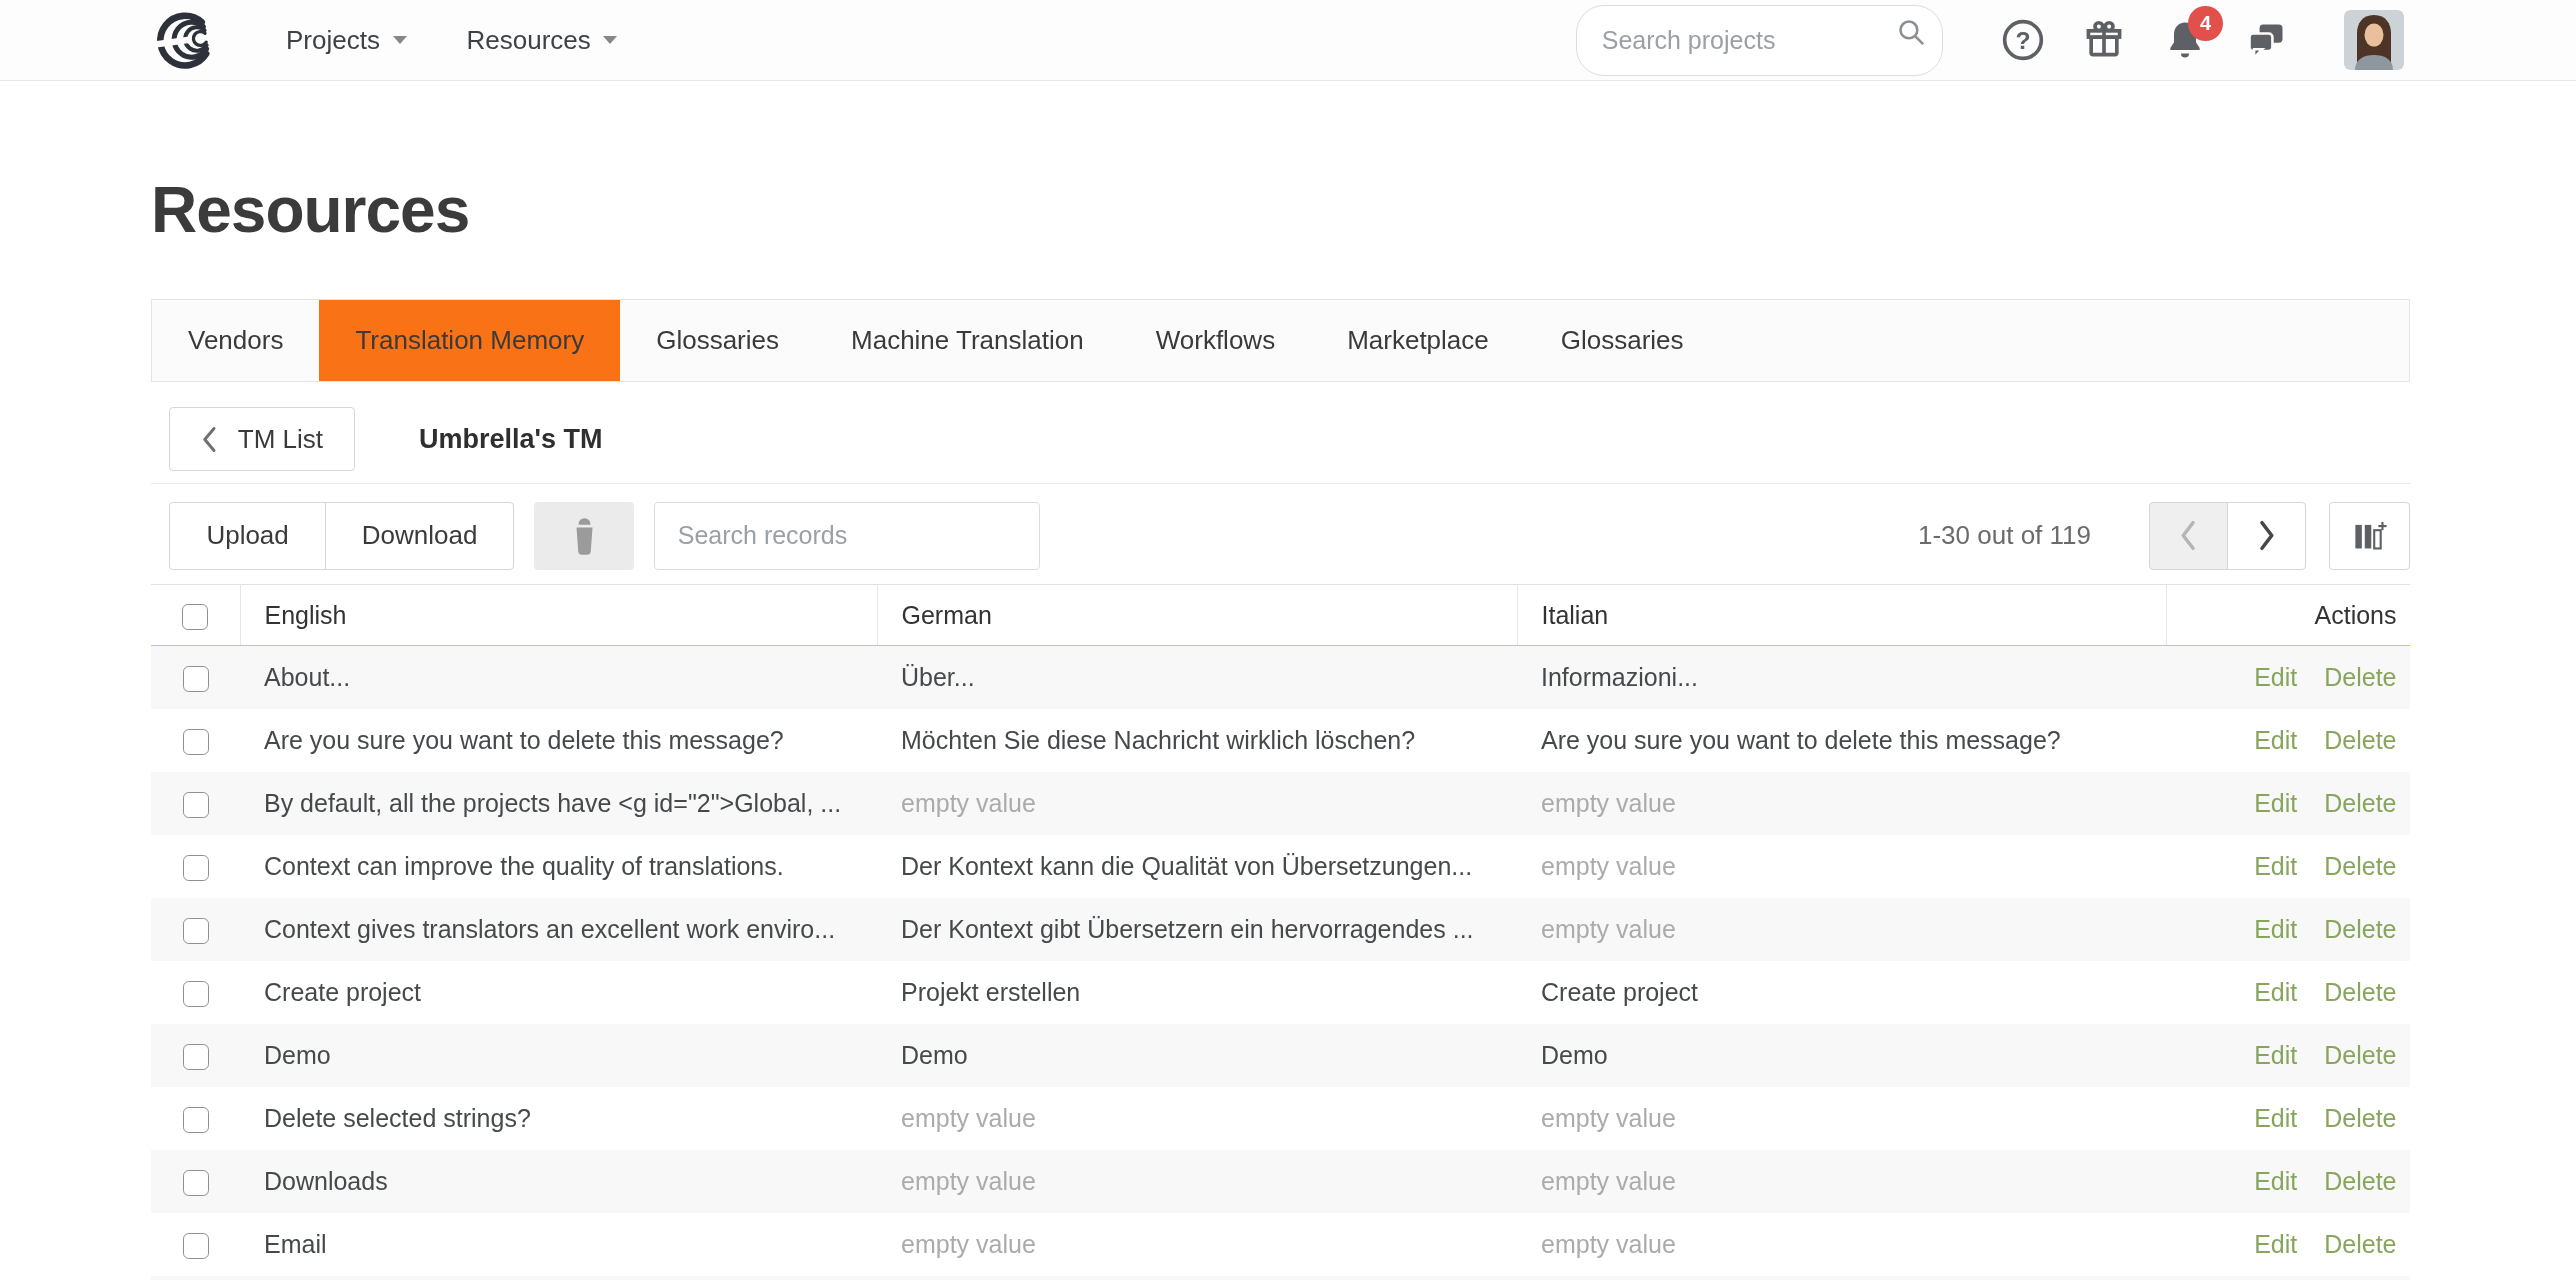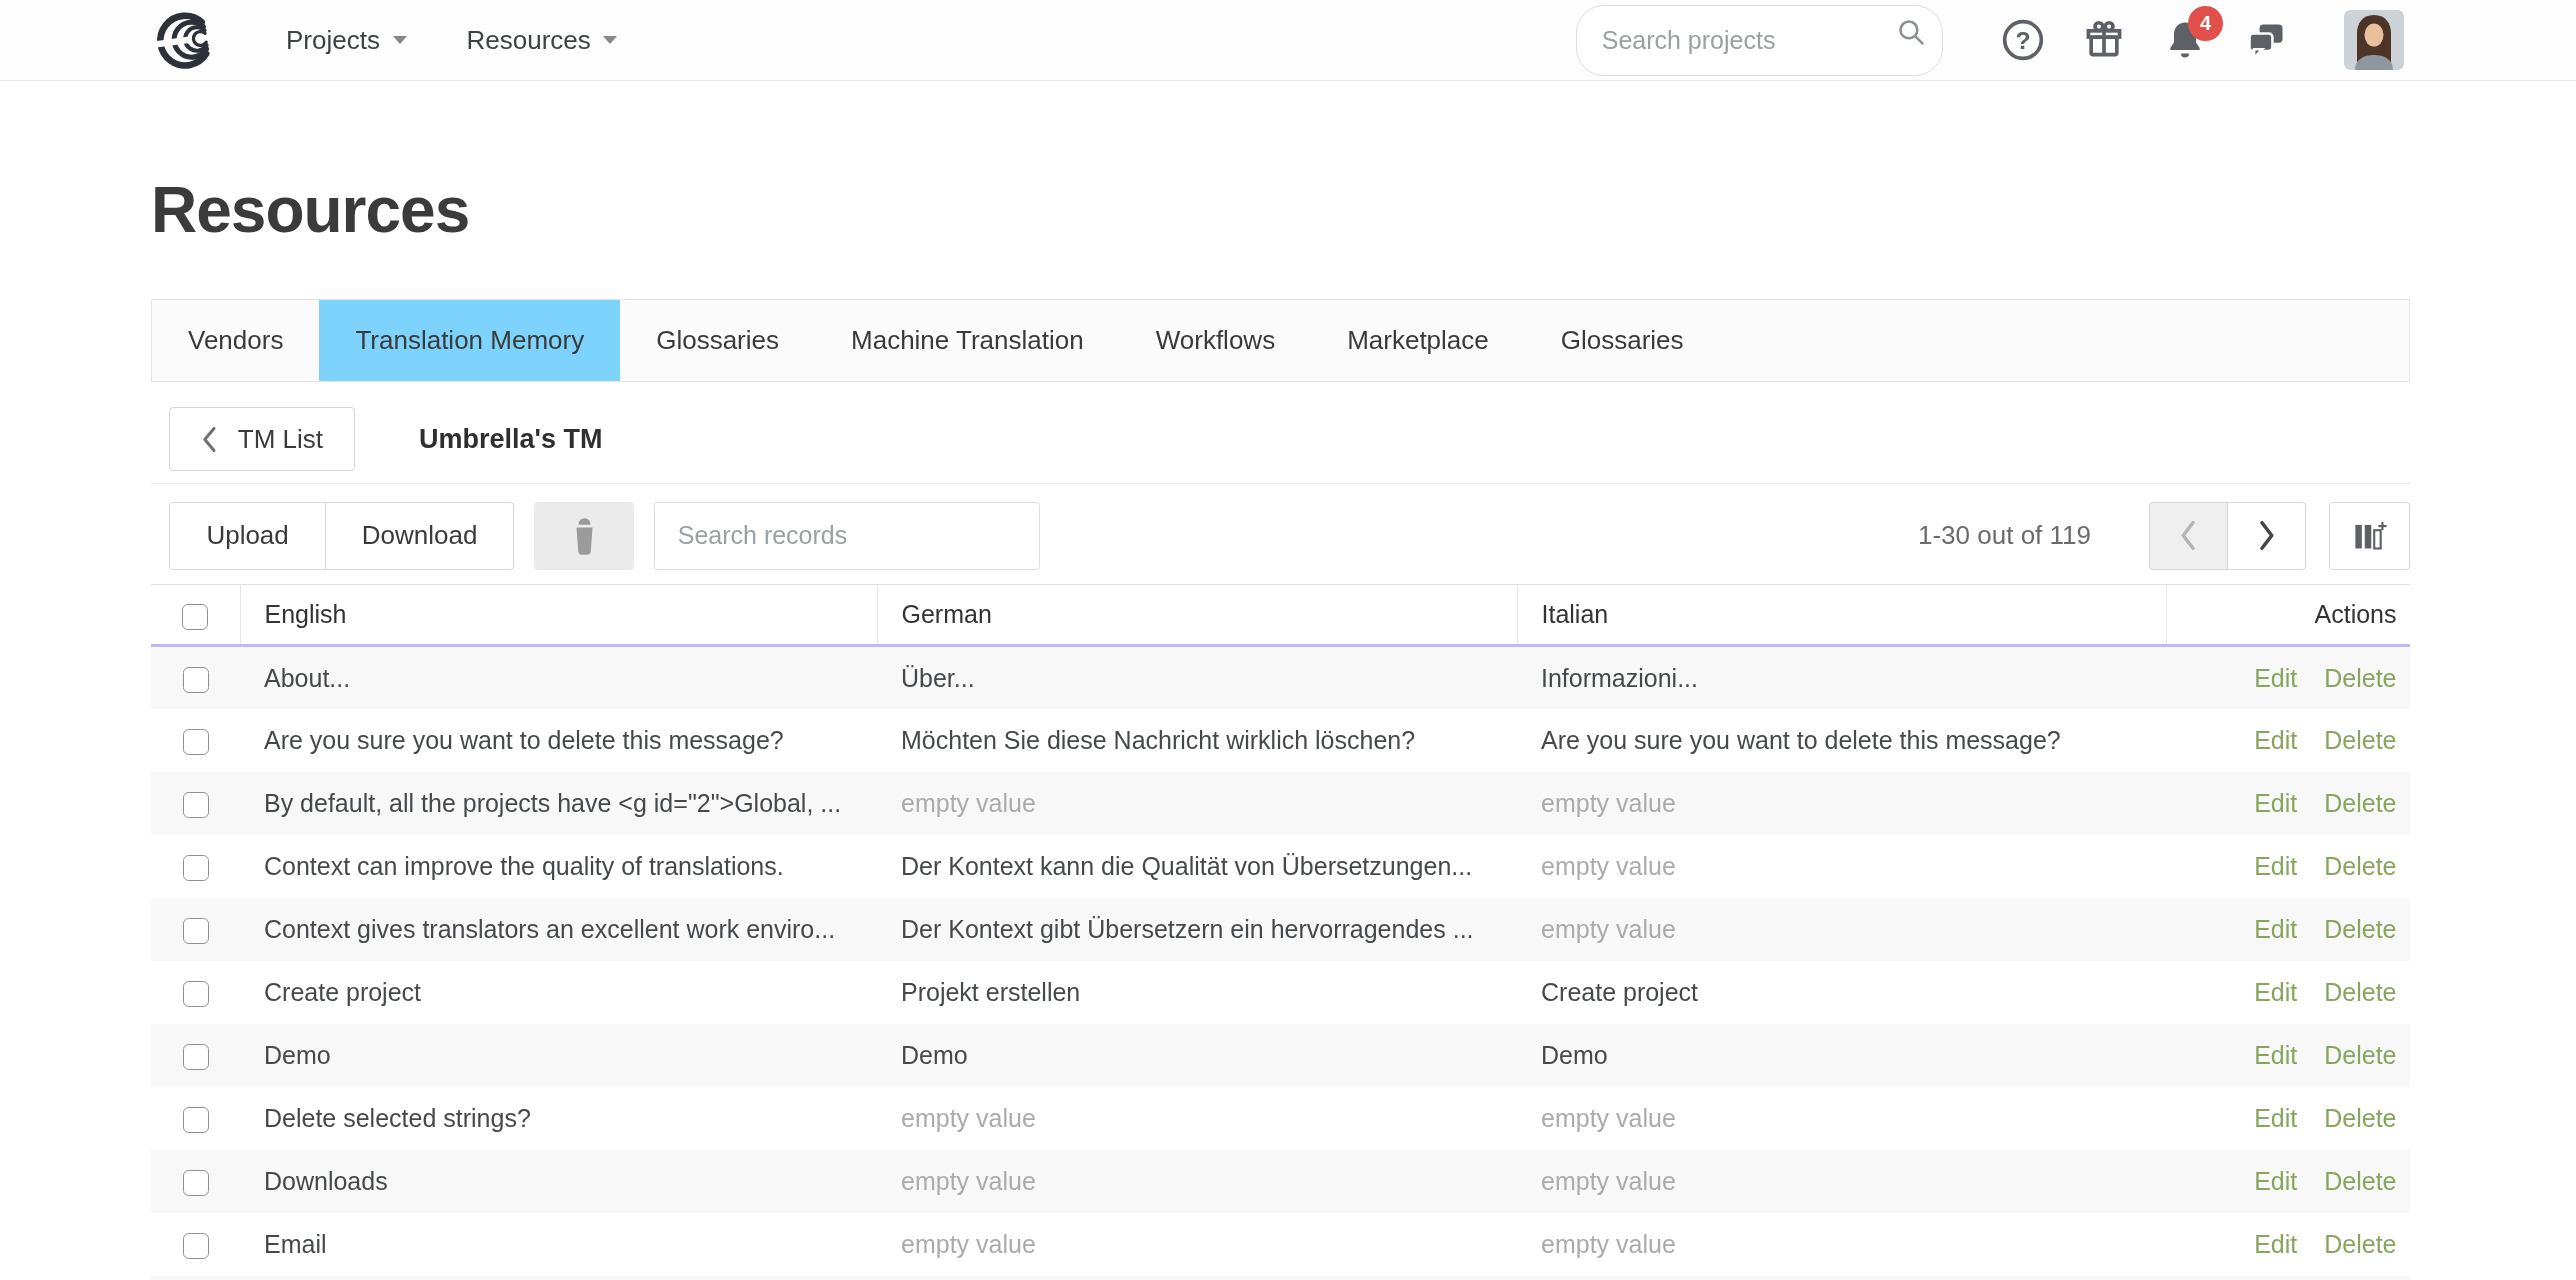--- a/index.html
+++ b/index.html
@@ -73,21 +73,21 @@
   
   .tabs {
     margin-top: 42px;
     height: 83px;
     background: #fbfbfb;
     border: 1px solid #e4e4e4;
     display: flex; align-items: stretch;
     font-size: 26px; color: #3a3a3a;
   }
   .tab { display: flex; align-items: center; padding: 0 36px; cursor: pointer; white-space: nowrap; }
-  .tab.active { background: #7dd3fc; }
+  .tab.active { background: #f97316; }
 
   
   .tm-row { margin-top: 25px; height: 64px; display: flex; align-items: center; padding-left: 18.4px; }
   .back-btn {
     height: 64px;
     border: 1px solid #d6d6d6; border-radius: 3.9px; background: #fff;
     display: flex; align-items: center; gap: 19px;
     padding: 0 31px; font-size: 26px; color: #3a3a3a; cursor: pointer;
   }
   .back-btn svg { width: 17.4px; height: 27px; }
@@ -135,21 +135,21 @@
     border: 1px solid #d6d6d6; border-radius: 3.9px; background: #fff;
     display: flex; align-items: center; justify-content: center; cursor: pointer;
   }
   .columns-btn svg { width: 37px; height: 33px; }
 
   
   .tm-table { margin-top: 14.5px; width: 100%; border-collapse: collapse; table-layout: fixed; }
   .tm-table thead th {
     height: 61px;
     border-top: 1px solid #e2e2e2;
-    border-bottom: 3px solid #c4b5fd;
+    border-bottom: 1px solid #c4b5fd;
     border-right: 1px solid #e6e6e6;
     background: #fff;
     font-weight: 400; font-size: 25px; color: #333;
     text-align: left; padding: 0 0 0 24px;
   }
   .tm-table thead th:last-child { border-right: none; text-align: right; padding-right: 13.5px; }
   .tm-table thead th.cb-col { padding: 0; text-align: center; }
   .tm-table tbody tr { height: 63px; }
   .tm-table tbody tr:nth-child(odd) { background: #f8f8f8; }
   .tm-table td {

